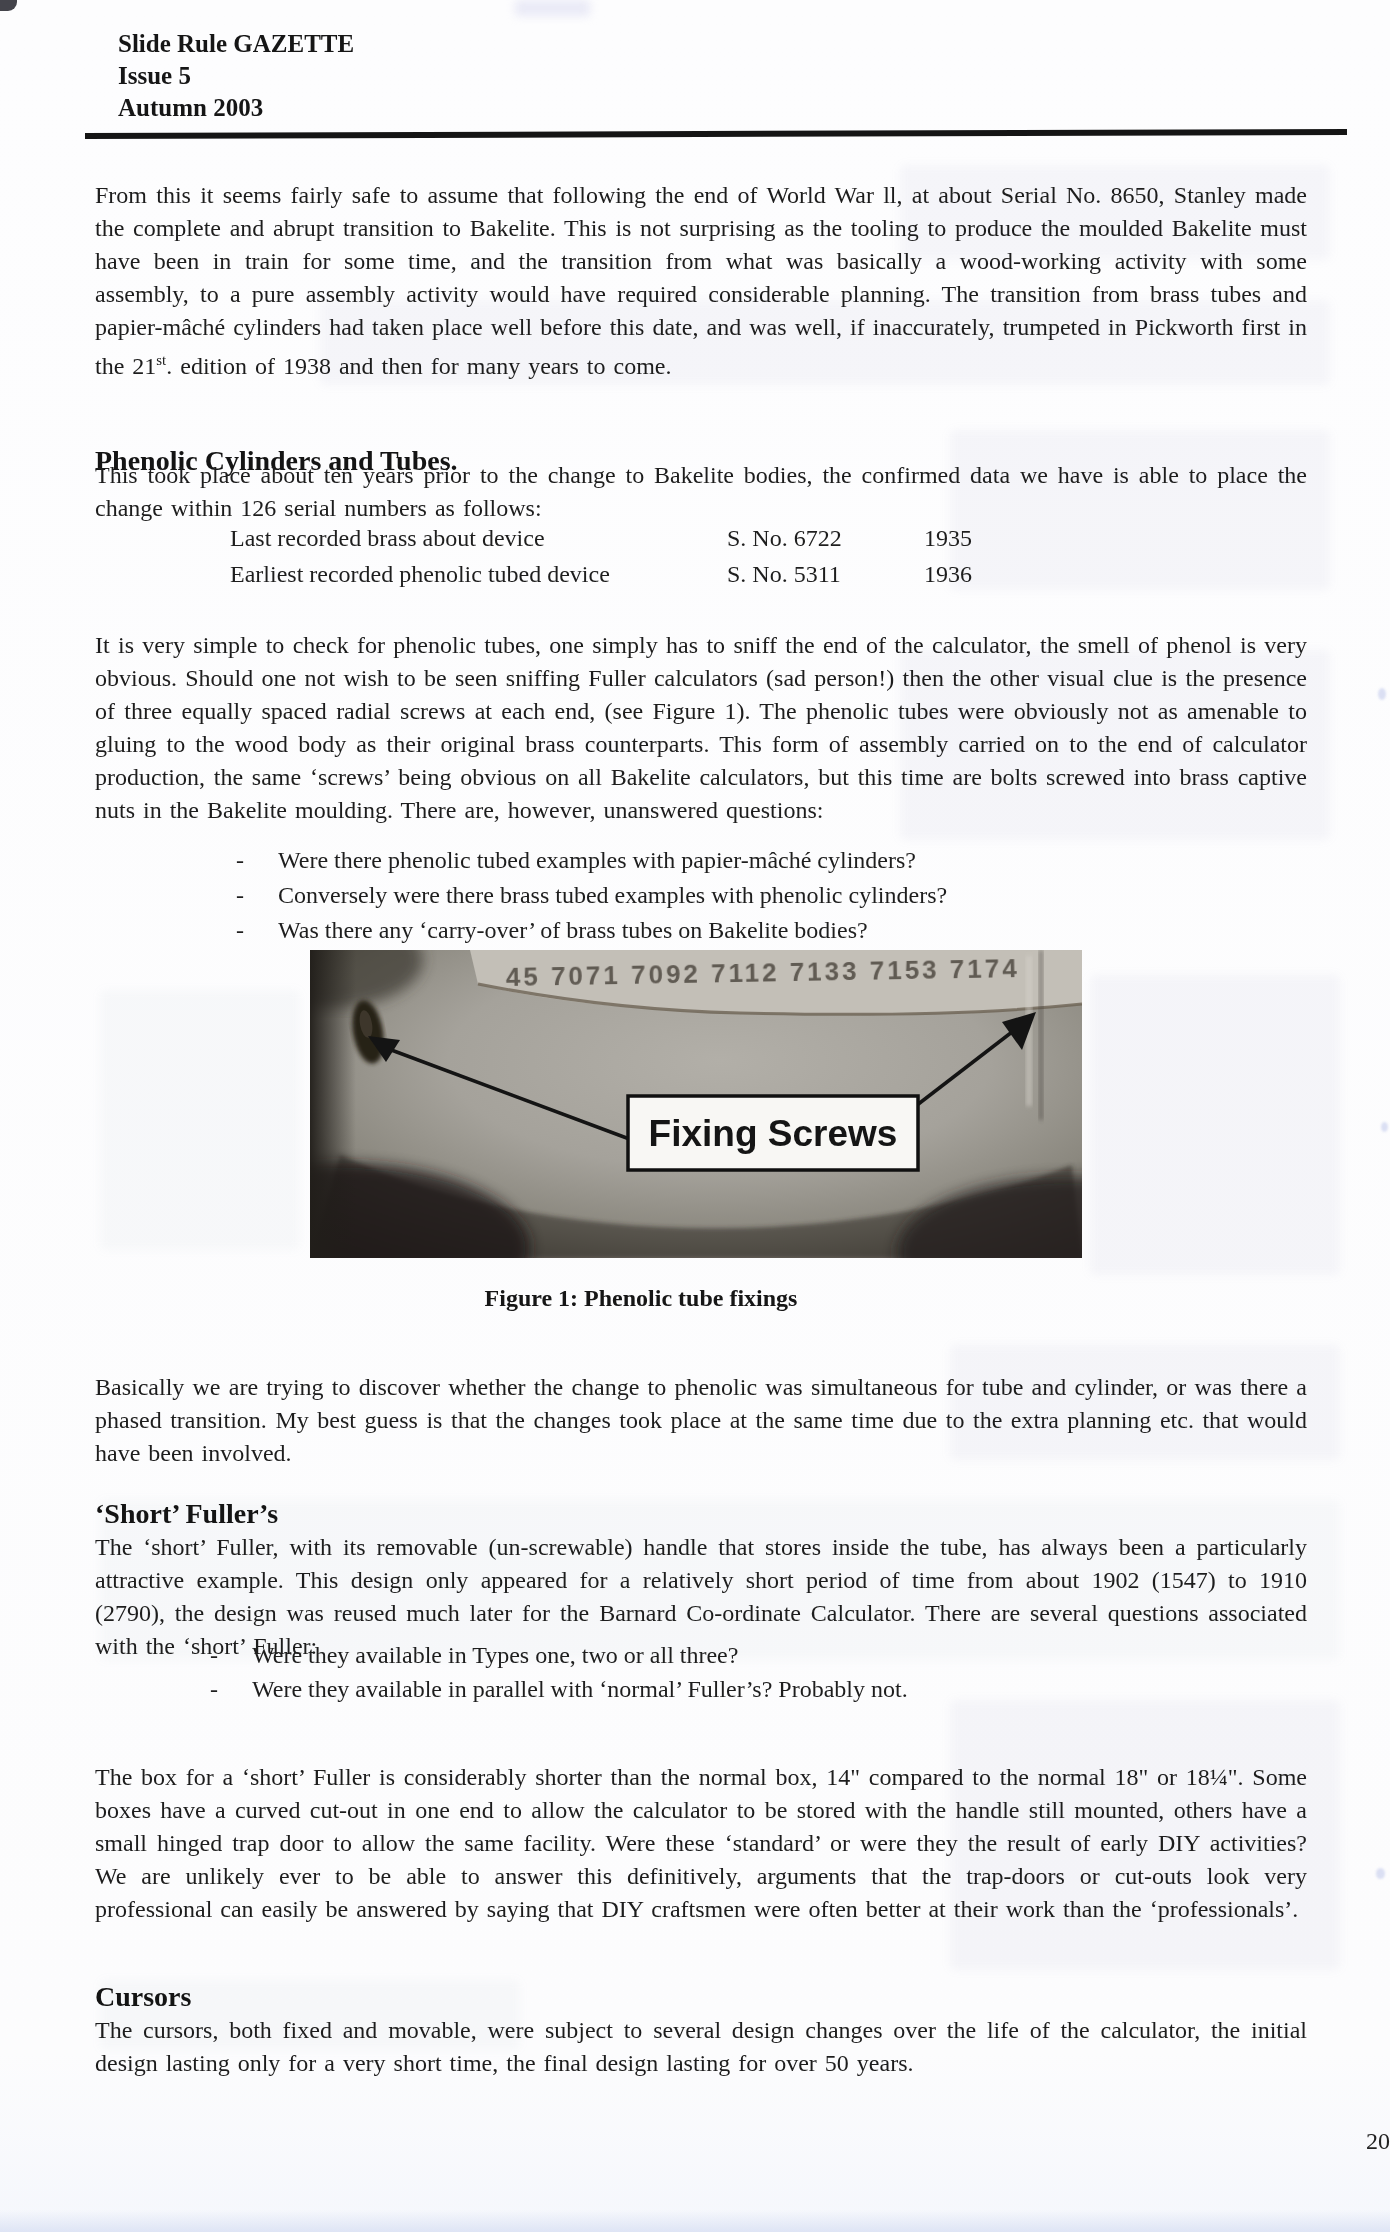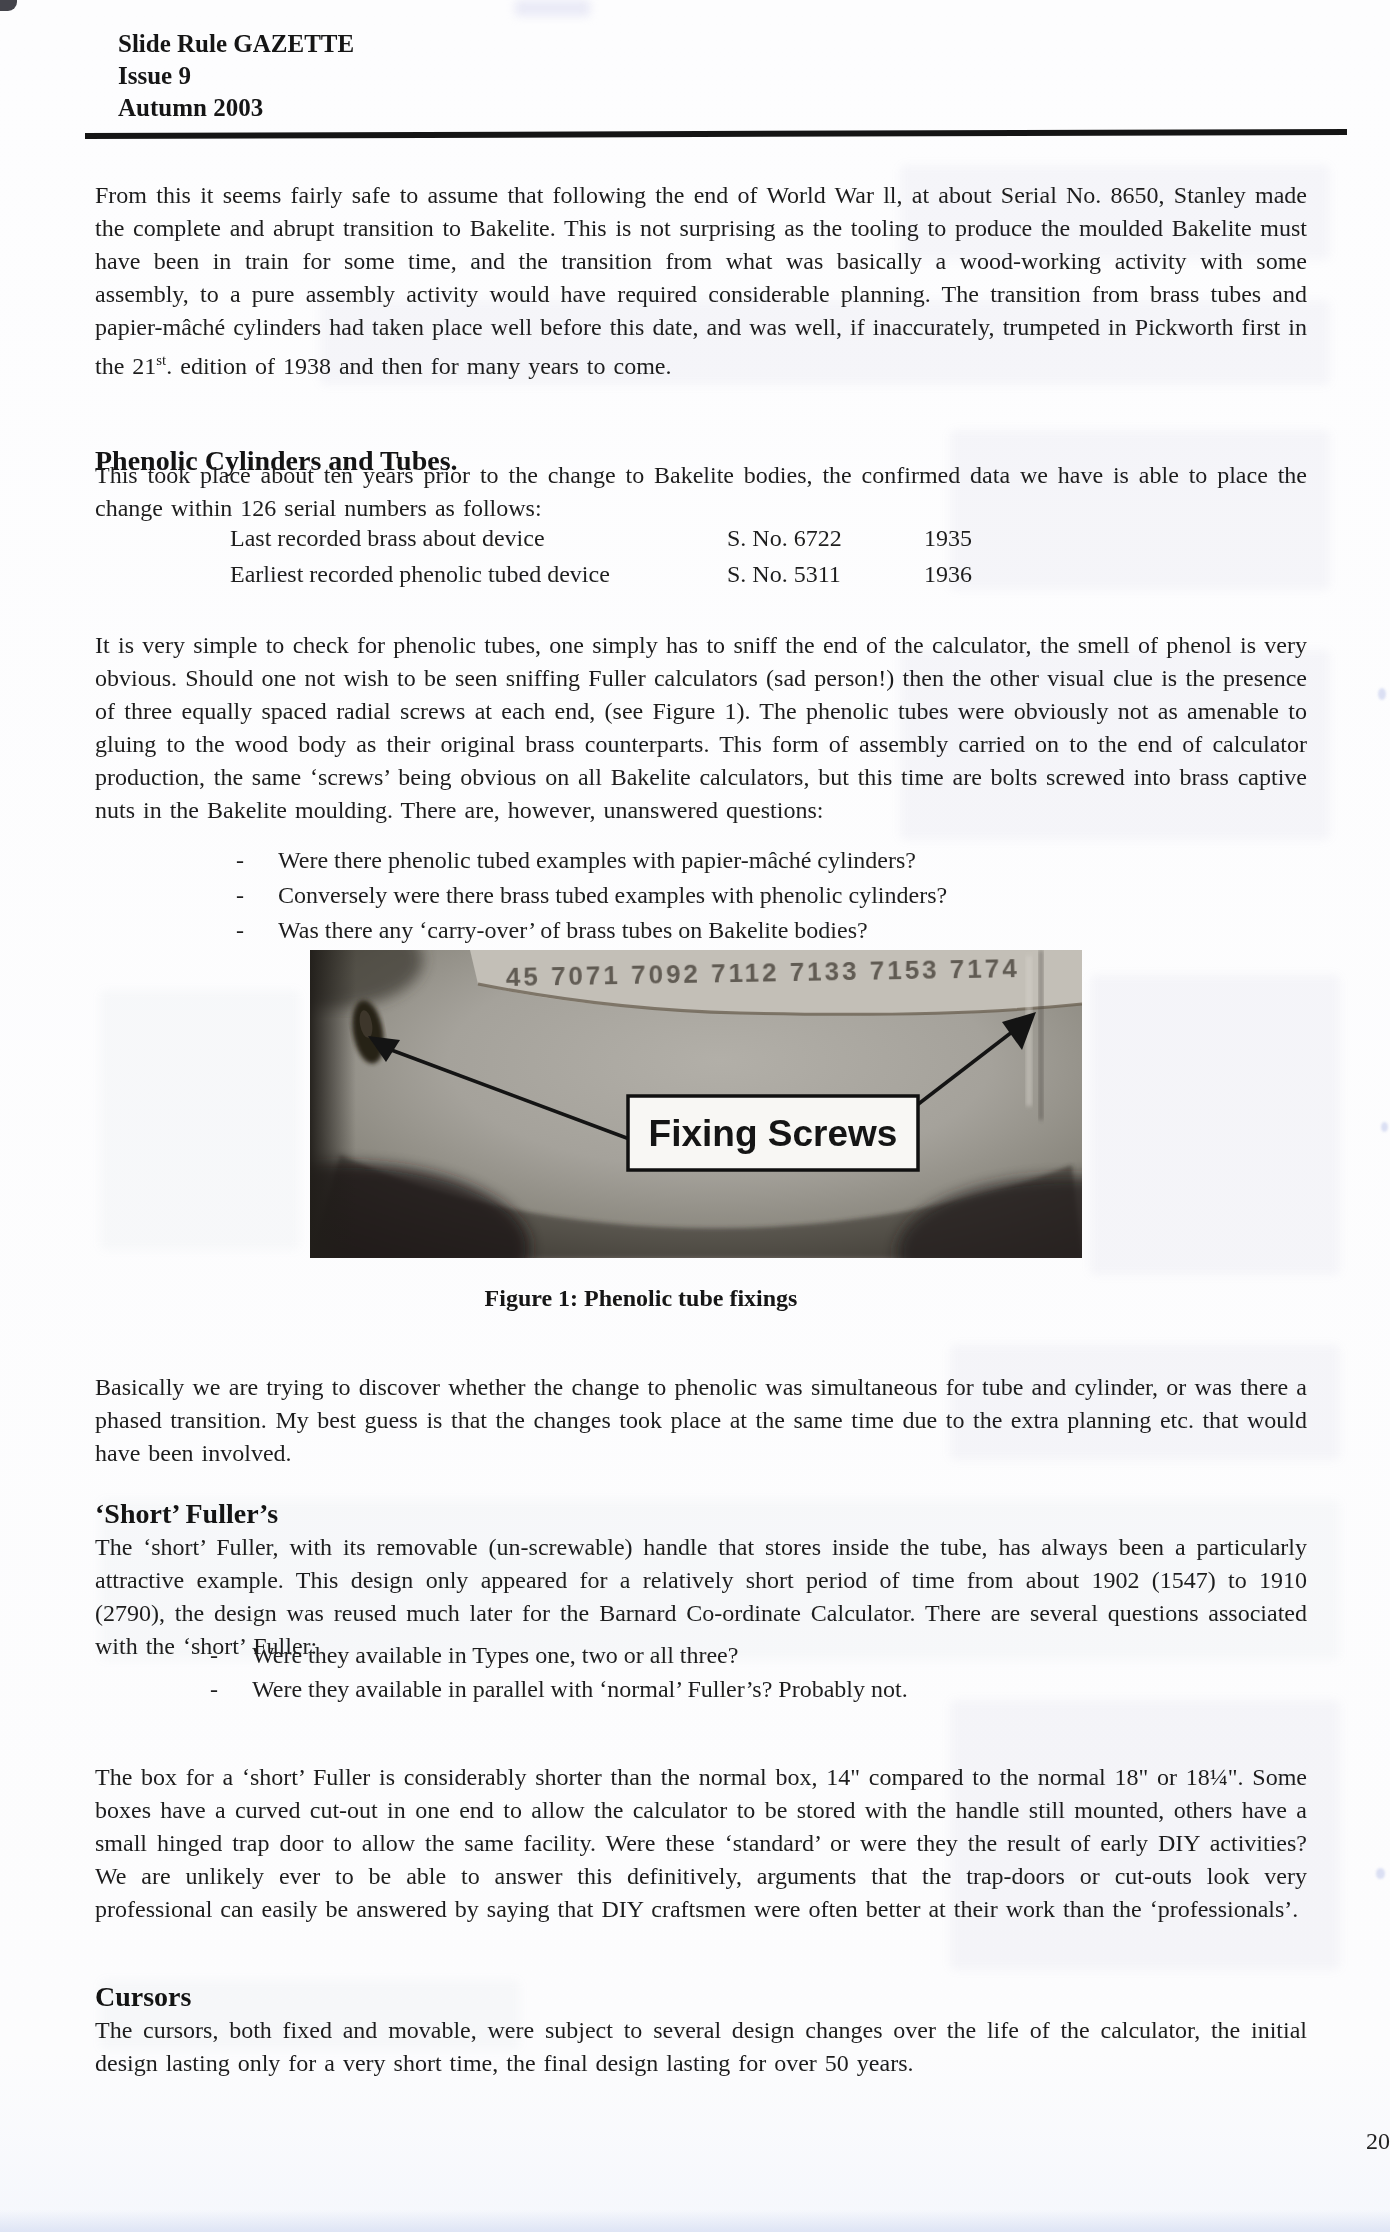--- a/index.html
+++ b/index.html
@@ -79,21 +79,21 @@
   <div class="ghost g10"></div>
   <div class="corner-tl"></div>
   <div class="smudge-top"></div>
   <div class="speck sp1"></div>
   <div class="speck sp2"></div>
   <div class="speck sp3"></div>
   <div class="bottom-strip"></div>
 
   <div class="masthead">
     <div>Slide Rule GAZETTE</div>
-    <div>Issue 9</div>
+    <div>Issue 5</div>
     <div>Autumn 2003</div>
   </div>
   <div class="rule"></div>
 
   <p class="para" style="top:155px"><span>From this it seems fairly safe to assume that following the end of World War ll, at about Serial No. 8650, Stanley made the complete and abrupt transition to Bakelite.  This is not surprising as the tooling to produce the moulded Bakelite must have been in train for some time, and the transition from what was basically a wood-working activity with some assembly, to a pure assembly activity would have required considerable planning.  The transition from brass tubes and papier-mâché cylinders had taken place well before this date, and was well, if inaccurately, trumpeted in Pickworth first in the 21</span><sup>st</sup><span>. edition of 1938 and then for many years to come.</span></p>
 
   <h2 class="shead" style="top:422px">Phenolic Cylinders and Tubes.</h2>
   <p class="para" style="top:435px">This took place about ten years prior to the change to Bakelite bodies, the confirmed data we have is able to place the change within 126 serial numbers as follows:</p>
 
   <div class="srtable">

